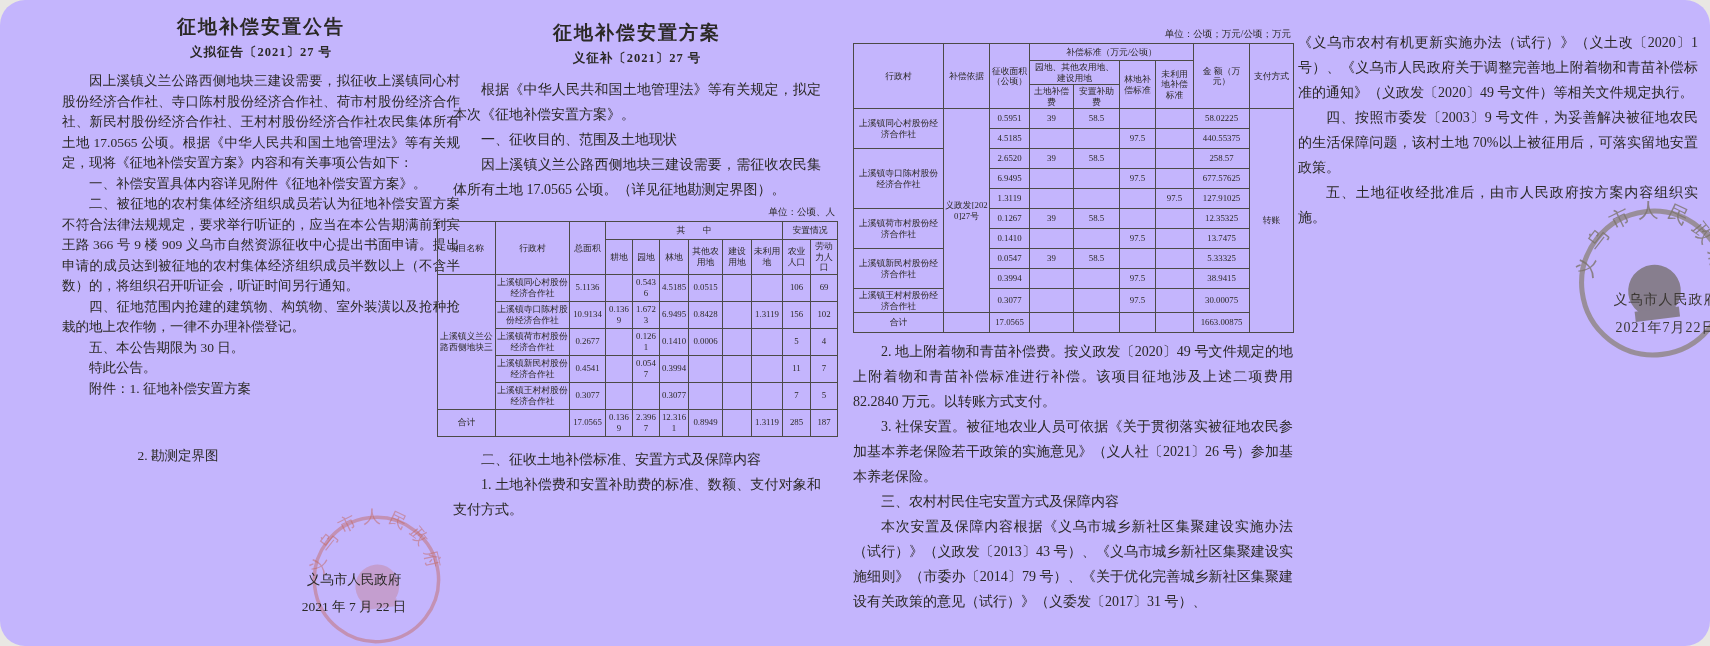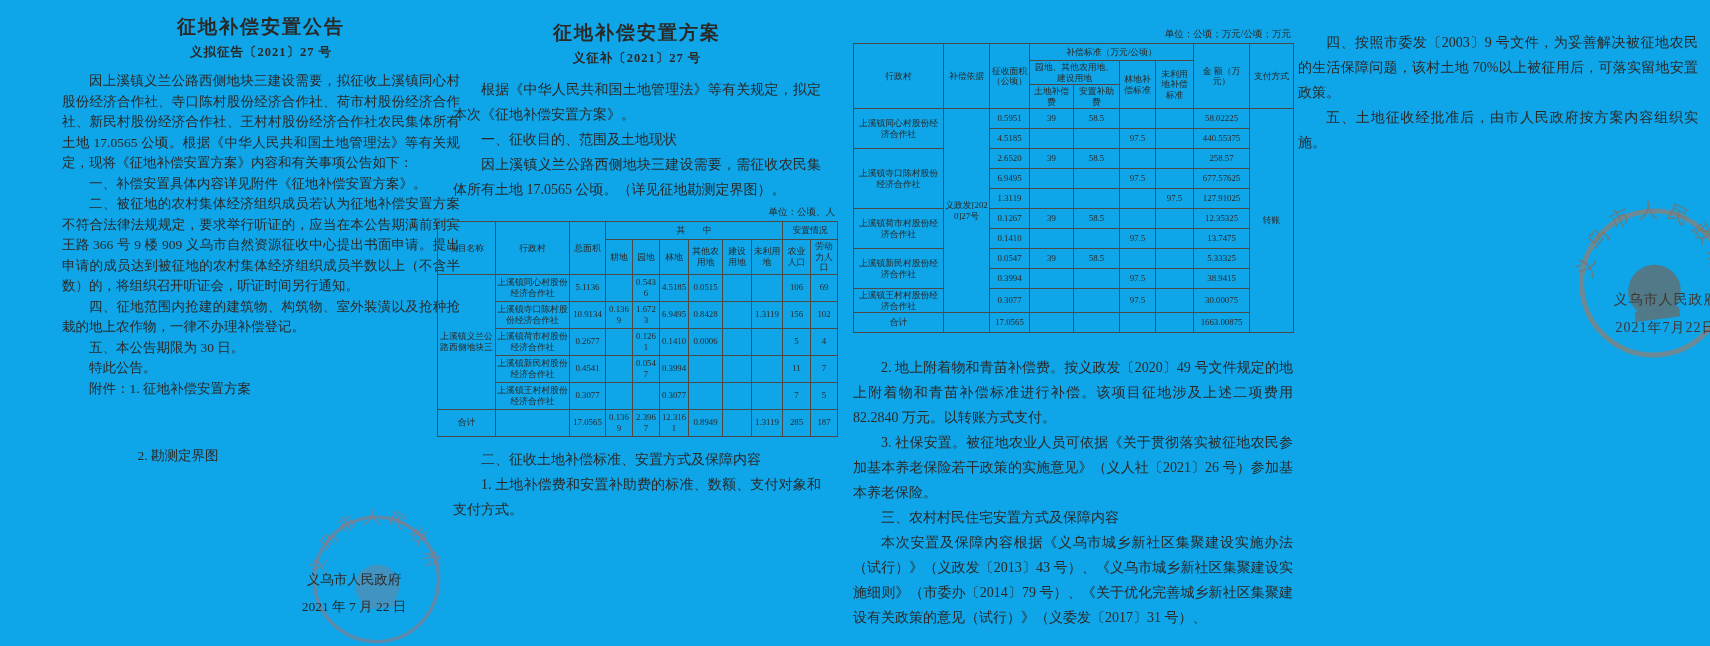--- a/index.html
+++ b/index.html
@@ -1,19 +1,20 @@
 <!DOCTYPE html>
 <html><head>
 <meta charset="utf-8">
 <style>
   html,body{margin:0;padding:0;background:#e9e7e3;}
   .sheet{
     position:relative;width:1710px;height:646px;overflow:hidden;
-    background:#0ea5e9;color:#2b2926;
+    background:#c4b5fd;color:#2b2926;
     font-family:"Liberation Serif","DejaVu Serif",serif;
+    border-radius:25px;
   }
   .col{position:absolute;}
   .col1{left:62px;top:14px;width:398px;}
   .col2{left:437px;top:20px;width:400px;}
   .col3{left:853px;top:24px;width:440px;}
   .col4{left:1298px;top:30px;width:400px;}
 
   .doc-title{margin:0 0 4px 0;text-align:center;font-size:19px;font-weight:bold;letter-spacing:2px;}
   .doc-no{text-align:center;font-size:12.5px;font-weight:bold;margin:2px 0 10px 0;letter-spacing:1px;}
 
@@ -330,27 +331,28 @@
           <td>17.0565</td>
           <td></td>
           <td></td>
           <td></td>
           <td></td>
           <td>1663.00875</td>
         </tr>
       </tbody>
     </table>
 
-    <p class="para" style="margin-top:22px">2. 地上附着物和青苗补偿费。按义政发〔2020〕49 号文件规定的地上附着物和青苗补偿标准进行补偿。该项目征地涉及上述二项费用 82.2840 万元。以转账方式支付。</p>
+    <p class="para" style="margin-top:6px">2. 地上附着物和青苗补偿费。按义政发〔2020〕49 号文件规定的地上附着物和青苗补偿标准进行补偿。该项目征地涉及上述二项费用 82.2840 万元。以转账方式支付。</p>
     <p class="para">3. 社保安置。被征地农业人员可依据《关于贯彻落实被征地农民参加基本养老保险若干政策的实施意见》（义人社〔2021〕26 号）参加基本养老保险。</p>
     <p class="para">三、农村村民住宅安置方式及保障内容</p>
     <p class="para">本次安置及保障内容根据《义乌市城乡新社区集聚建设实施办法（试行）》（义政发〔2013〕43 号）、《义乌市城乡新社区集聚建设实施细则》（市委办〔2014〕79 号）、《关于优化完善城乡新社区集聚建设有关政策的意见（试行）》（义委发〔2017〕31 号）、</p>
   </section>
 
   <section class="col col4">
+    <p class="para no-indent">《义乌市农村有机更新实施办法（试行）》（义土改〔2020〕1 号）、《义乌市人民政府关于调整完善地上附着物和青苗补偿标准的通知》（义政发〔2020〕49 号文件）等相关文件规定执行。</p>
     <p class="para">四、按照市委发〔2003〕9 号文件，为妥善解决被征地农民的生活保障问题，该村土地 70%以上被征用后，可落实留地安置政策。</p>
     <p class="para">五、土地征收经批准后，由市人民政府按方案内容组织实施。</p>
 
     <div class="sign4">
       <div>义乌市人民政府</div>
       <div>2021年7月22日</div>
     </div>
 
     <svg class="seal seal-right" viewBox="0 0 160 160">
       <defs>

